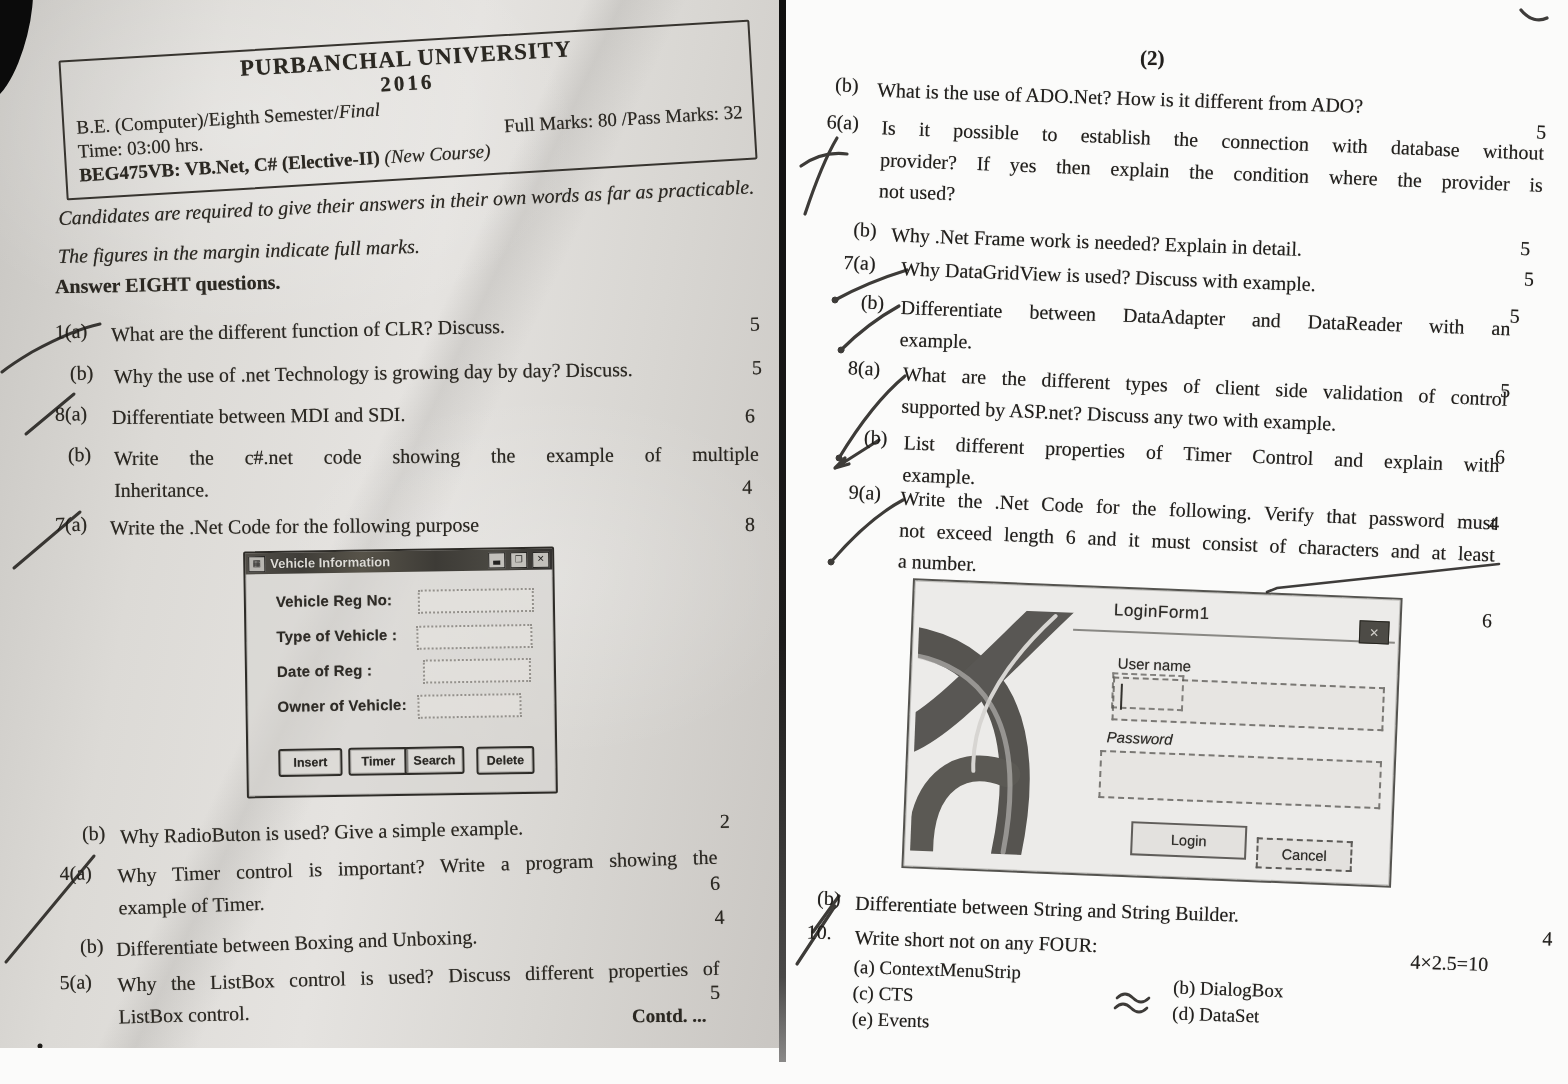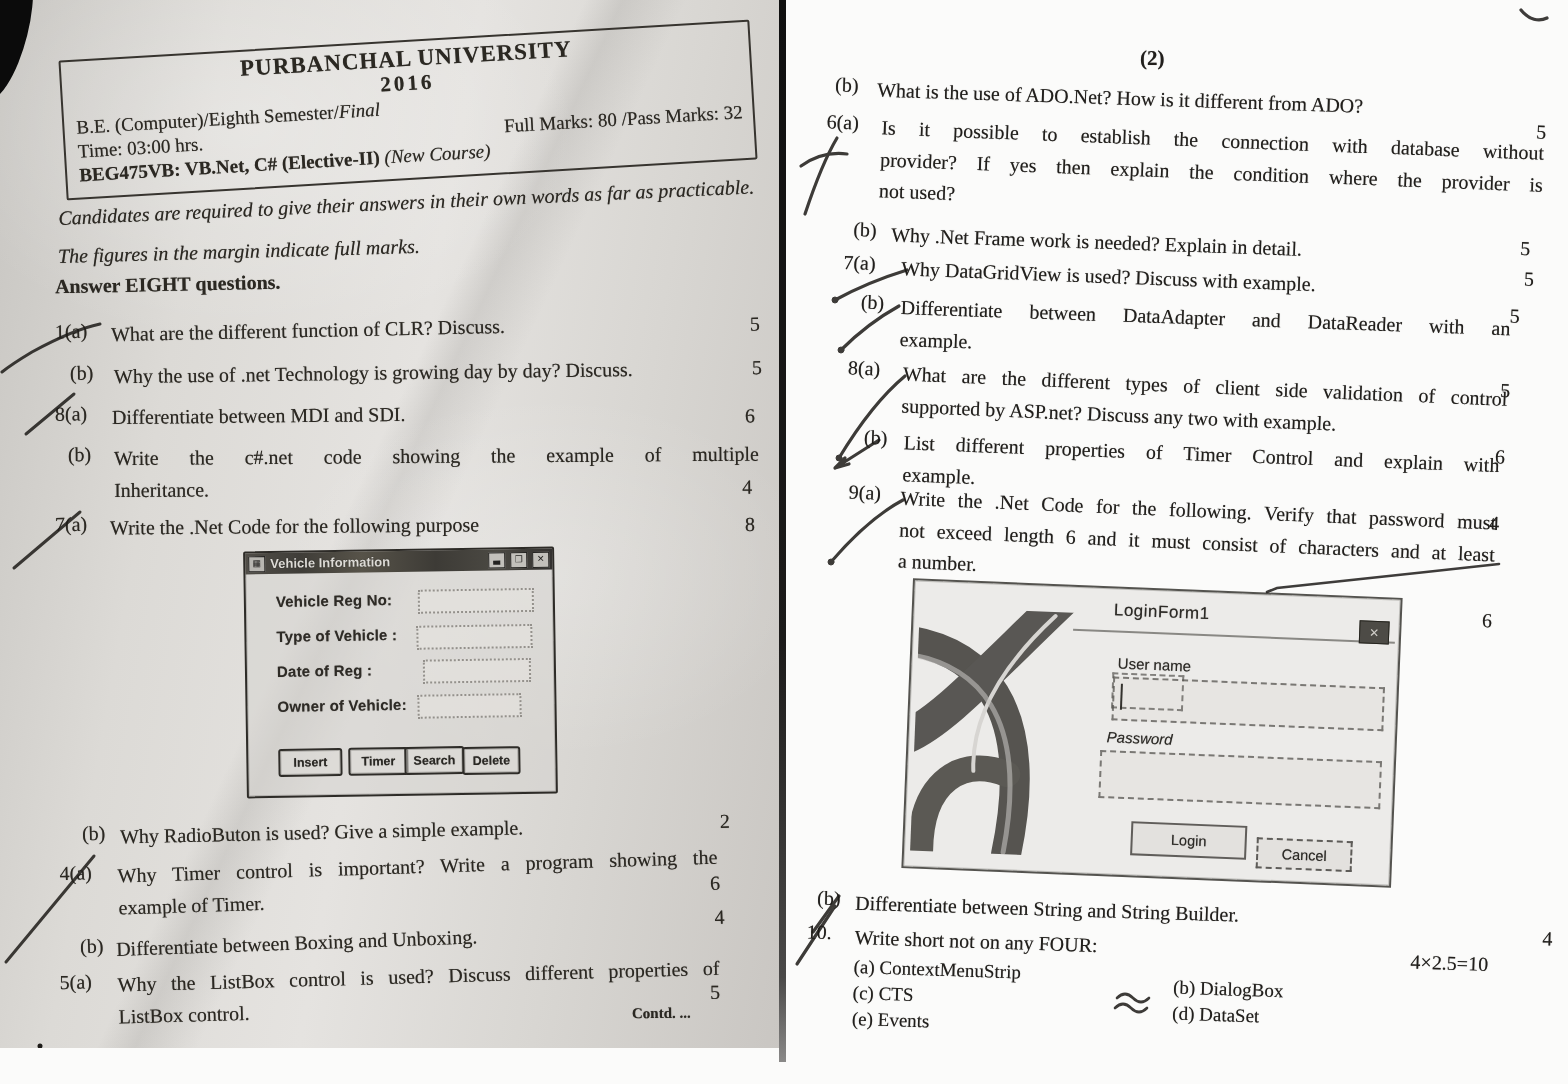--- a/index.html
+++ b/index.html
@@ -157,21 +157,21 @@
       <div class="vrow" style="top:75px;">Type of Vehicle :</div>
       <div class="vrow" style="top:110px;">Date of Reg :</div>
       <div class="vrow" style="top:145px;">Owner of Vehicle:</div>
       <div class="vin" style="left:172px;top:39px;"></div>
       <div class="vin" style="left:170px;top:75px;"></div>
       <div class="vin" style="left:176px;top:109px;width:104px;"></div>
       <div class="vin" style="left:170px;top:144px;width:100px;"></div>
       <div class="vbtn" style="left:30px;top:196px;width:60px;">Insert</div>
       <div class="vbtn" style="left:100px;top:196px;width:56px;">Timer</div>
       <div class="vbtn" style="left:156px;top:196px;width:56px;">Search</div>
-      <div class="vbtn" style="left:214px;top:197px;width:54px;">Delete</div>
+      <div class="vbtn" style="left:228px;top:197px;width:54px;">Delete</div>
     </div>
 
     <div class="q inky" style="left:82px;top:815px;width:648px;transform:rotate(-1.3deg);">
       <span class="qno">(b)</span>
       <span class="qtext" style="margin-left:38px;width:500px;">
           <span class="ql">Why RadioButon is used? Give a simple example.</span>
         </span>
       <span class="qm" style="right:0;top:2px;">2</span>
     </div>
 
@@ -194,21 +194,21 @@
 
     <div class="q inky" style="left:60px;top:962px;width:660px;transform:rotate(-1.6deg);">
       <span class="qno">5(a)</span>
       <span class="qtext" style="margin-left:58px;width:602px;">
         <span class="ql j">Why the ListBox control is used? Discuss different properties of</span>
         <span class="ql">ListBox control.</span>
       </span>
       <span class="qm" style="right:0;top:28px;">5</span>
     </div>
 
-    <div class="tline bold inky" style="left:632px;top:1005px;font-size:15px;transform:rotate(-0.5deg);">Contd. ...</div>
+    <div class="tline bold inky" style="left:632px;top:1005px;font-size:19px;transform:rotate(-0.5deg);">Contd. ...</div>
 
     <svg class="pen" width="783" height="1048" viewBox="0 0 783 1048">
       <g stroke="#1d1b18" stroke-width="3" fill="none" stroke-linecap="round" opacity="0.85">
         <path d="M2,372 C12,364 22,358 32,352 C54,340 76,329 100,324"></path>
         <path d="M26,434 L74,394"></path>
         <path d="M14,568 L80,512"></path>
         <path d="M6,962 L94,856"></path>
       </g>
       <circle cx="40" cy="1046" r="2.5" fill="#1d1b18"></circle>
     </svg>

